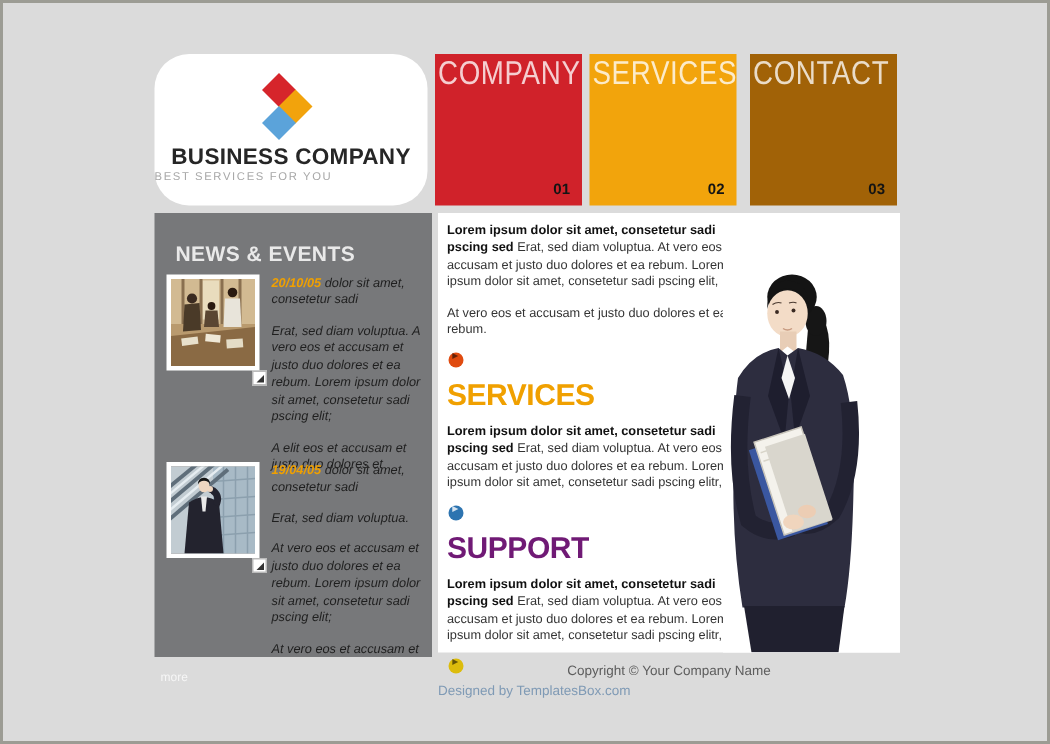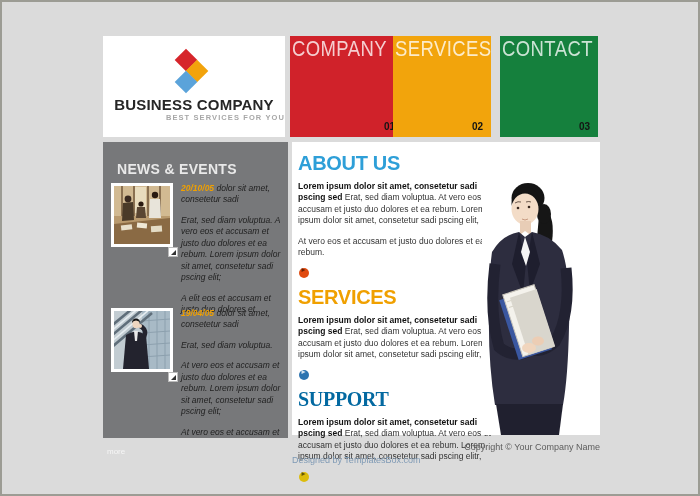--- a/index.html
+++ b/index.html
@@ -1,35 +1,35 @@
 <!DOCTYPE html>
 <html><head>
 <meta charset="utf-8">
 <style>
   html,body{margin:0;padding:0;}
   body{font-family:"Liberation Sans",sans-serif;background:#c9c9c9;}
   .frame{position:relative;width:700px;height:496px;box-sizing:border-box;
          border:2px solid #9c9c94;background:#dbdbdb;overflow:hidden;}
 
   
-  .logo-box{position:absolute;left:101px;top:34px;width:182px;height:101px;background:#ffffff;}
+  .logo-box{position:absolute;left:101px;top:34px;width:182px;height:101px;background:#ffffff;border-radius:23px;}
   .diamond{position:absolute;width:16px;height:16px;transform:rotate(45deg);}
   .d-red{left:75px;top:16px;background:#d6252b;}
   .d-orange{left:86px;top:27px;background:#f2a30c;}
   .d-blue{left:75px;top:38px;background:#5ba3da;}
   .logo-name{position:absolute;left:0;top:60px;width:100%;text-align:center;
              font-size:15px;font-weight:bold;letter-spacing:.2px;color:#262626;}
-  .logo-tagline{position:absolute;left:0;top:77px;width:100%;text-align:right;
-                font-size:7.5px;font-weight:bold;letter-spacing:1.1px;color:#a7a7a7;}
+  .logo-tagline{position:absolute;left:0;top:77px;width:100%;text-align:left;
+                font-size:7.5px;font-weight:normal;letter-spacing:1.1px;color:#a7a7a7;}
 
   
   .nav-box{position:absolute;top:34px;width:98px;height:101px;cursor:pointer;}
-  .nav-company{left:288px;background:#d0222a;padding-left:15px;}
+  .nav-company{left:288px;background:#d0222a;}
   .nav-services{left:391px;background:#f2a40c;}
-  .nav-contact{left:498px;background:#15803d;}
+  .nav-contact{left:498px;background:#a16207;}
   .nav-label{position:absolute;left:2px;top:0px;font-size:22px;color:rgba(255,255,255,.78);
              transform:scaleX(.84);transform-origin:left top;white-space:nowrap;letter-spacing:.5px;}
   .nav-num{position:absolute;right:8px;bottom:5px;font-size:10px;font-weight:bold;color:#141414;}
 
   
   .sidebar{position:absolute;left:101px;top:140px;width:185px;height:296px;background:#77787a;color:#242424;}
   .sidebar-title{margin:19px 0 0 14px;font-size:14px;font-weight:bold;color:#e9e9e9;letter-spacing:.3px;}
   .news-item{position:absolute;left:8px;width:171px;}
   .news-1{top:41px;}
   .news-2{top:166px;}
@@ -44,36 +44,36 @@
   .news-text p:empty{display:none;margin:0;}
   .news-date{color:#f0a000;font-weight:bold;}
 
   
   .main{position:absolute;left:290px;top:140px;width:308px;height:293px;background:#ffffff;}
   .main-col{position:absolute;left:6px;top:6px;width:198px;}
   .section{margin-bottom:6px;}
   .section-title{margin:4px 0 6px 0;font-size:20px;font-weight:bold;letter-spacing:-.3px;}
   .t-about{color:#2e9fd8;}
   .t-services{color:#f0a000;}
-  .t-support{color:#0369a1;font-family:Liberation Serif, serif;}
+  .t-support{color:#701a75;}
   .section p{margin:0 0 9px 0;font-size:8.5px;line-height:1.35;color:#333;}
   .section p:empty{display:none;margin:0;}
   .lead-bold{font-weight:bold;color:#111;}
   .bullet{width:10px;height:10px;border-radius:50%;position:relative;cursor:pointer;margin:2px 0 8px 1px;}
   .bullet:before{content:"\25B8";position:absolute;left:2.5px;top:-2.5px;font-size:8px;color:rgba(0,0,0,.55);}
   .b-about{background:#e04b10;}
   .b-services{background:#2d74b0;}
   .b-services:before{color:rgba(255,255,255,.8);}
   .b-support{background:#dcbc0c;}
 
   
   .photo-area{position:absolute;right:0;top:0;width:118px;height:293px;overflow:hidden;background:#ffffff;}
 
   
-  .footer-copy{position:absolute;left:290px;top:440px;width:308px;text-align:right;
+  .footer-copy{position:absolute;left:290px;top:440px;width:308px;text-align:center;
                font-size:9px;color:#5d5d5d;}
   .footer-designed{position:absolute;left:290px;top:453px;width:308px;
                    font-size:9px;color:#7f9ab5;cursor:pointer;}
   .more-link{position:absolute;left:105px;top:445px;font-size:8px;color:rgba(255,255,255,.75);cursor:pointer;}
 </style>
 </head>
 <body>
 
 <div class="frame">
 
@@ -171,21 +171,20 @@
         <p>At vero eos et accusam et justo duo dolores et ea rebum. Lorem ipsum dolor sit amet, consetetur sadi pscing elit;</p>
         <p>At vero eos et accusam et</p>
       </div>
     </div>
   </div>
 
   <div class="main">
     <div class="main-col">
 
       <div class="section">
-        <div class="section-title t-about">ABOUT US</div>
         <p><span class="lead-bold">Lorem ipsum dolor sit amet, consetetur sadi pscing sed</span><span> Erat, sed diam voluptua. At vero eos et accusam et justo duo dolores et ea rebum. Lorem ipsum dolor sit amet, consetetur sadi pscing elit,</span></p>
         <p>At vero eos et accusam et justo duo dolores et ea rebum.</p>
         <div class="bullet b-about"></div>
       </div>
 
       <div class="section">
         <div class="section-title t-services">SERVICES</div>
         <p><span class="lead-bold">Lorem ipsum dolor sit amet, consetetur sadi pscing sed</span><span> Erat, sed diam voluptua. At vero eos et accusam et justo duo dolores et ea rebum. Lorem ipsum dolor sit amet, consetetur sadi pscing elitr,</span></p>
 
         <div class="bullet b-services"></div>

